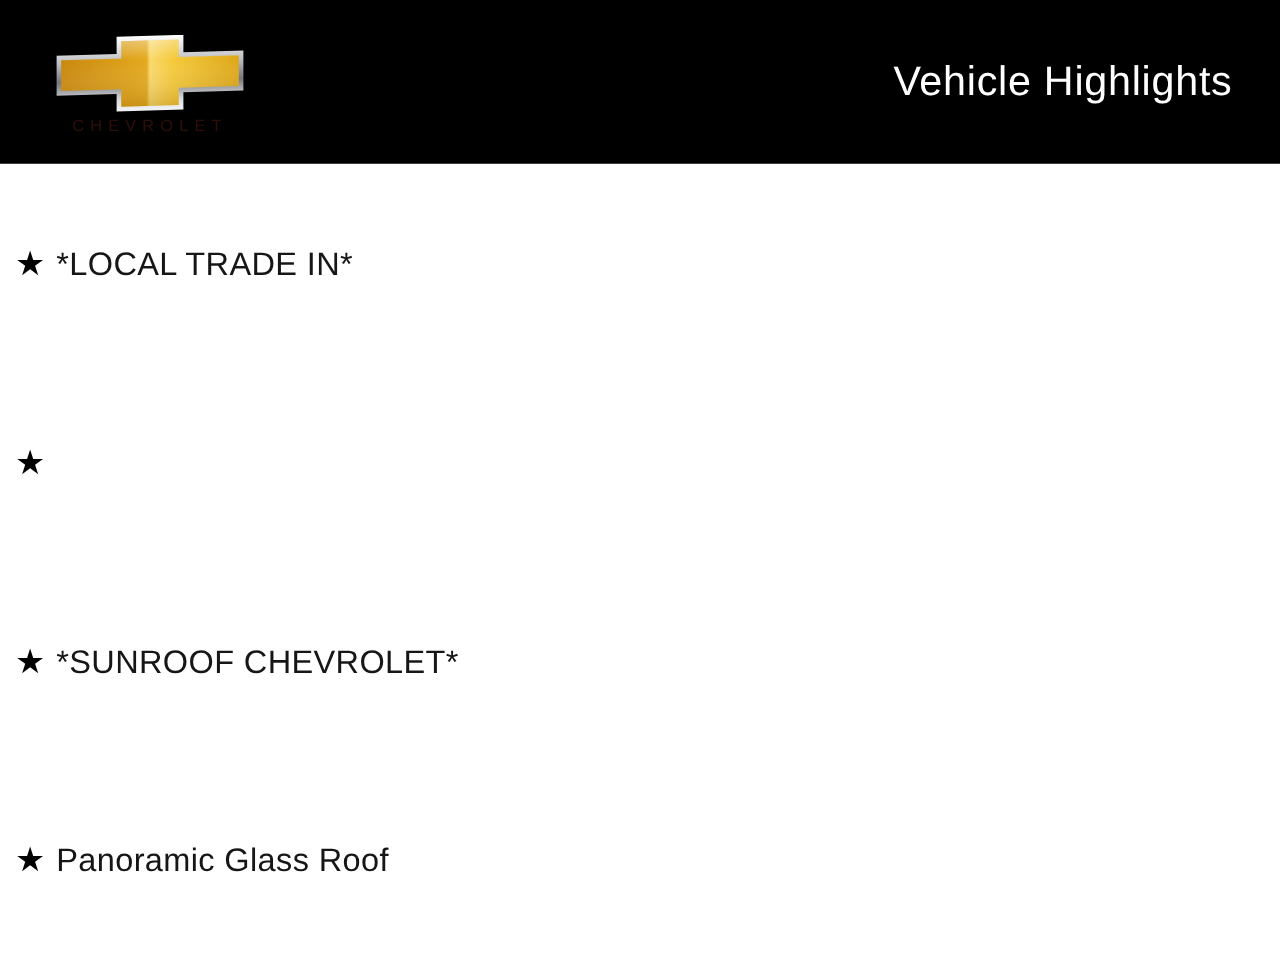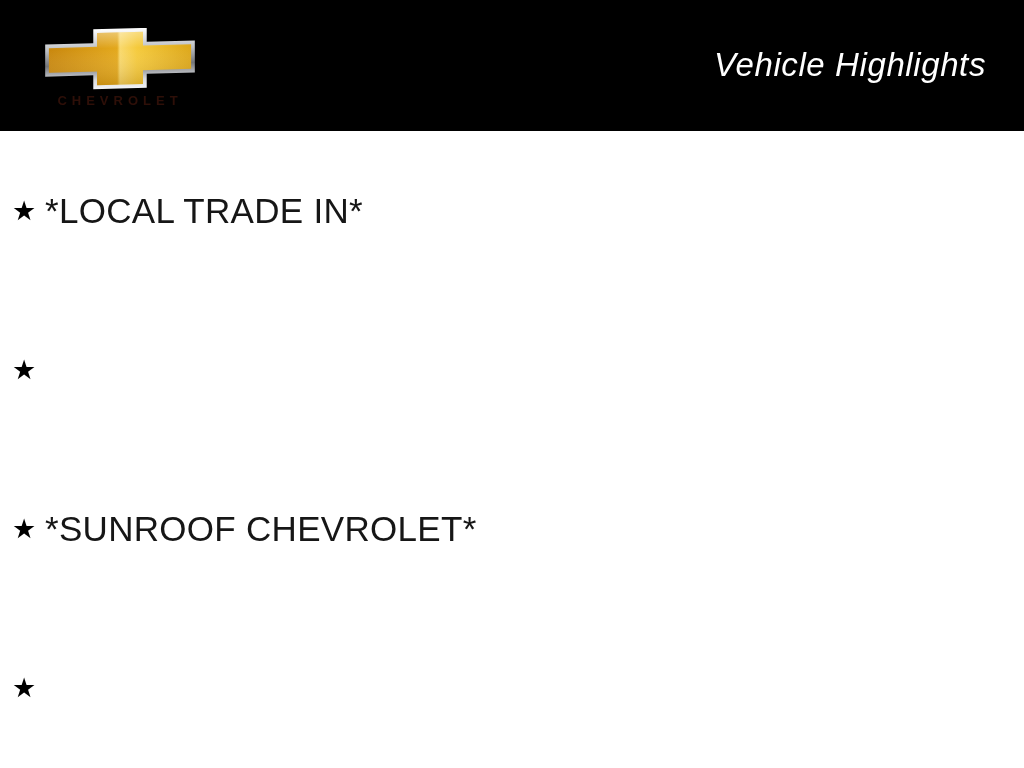--- a/index.html
+++ b/index.html
@@ -28,35 +28,34 @@
     left: 45px;
     top: 28px;
     width: 150px;
     text-align: center;
   }
   .logo svg { display: block; }
 
   .wordmark {
     margin-top: 3px;
     font-size: 13px;
-    font-weight: bold;
+    font-weight: normal;
     letter-spacing: 5px;
     color: #2e0f08;
     white-space: nowrap;
   }
 
   .title {
     position: absolute;
     right: 38px;
     top: 46px;
     font-size: 33px;
     letter-spacing: 0.6px;
     color: #ffffff;
     white-space: nowrap;
-    font-style: italic;
   }
 
   
   .highlight-item {
     position: absolute;
     left: 12px;
     height: 30px;
     display: flex;
     align-items: center;
     white-space: nowrap;
@@ -67,21 +66,21 @@
   .highlight-item.row-3 { top: 673px; }
 
   .star {
     width: 33px;
     font-size: 27px;
     line-height: 30px;
     color: #000000;
   }
 
   .item-label {
-    font-size: 35px;
+    font-size: 26px;
     line-height: 30px;
     letter-spacing: 0.3px;
     color: #161616;
   }
 </style>
 </head>
 <body>
 
 <div class="page">
 
@@ -133,16 +132,17 @@
       <span class="star">★</span>
     </div>
 
     <div class="highlight-item row-2">
       <span class="star">★</span>
       <span class="item-label">*SUNROOF CHEVROLET*</span>
     </div>
 
     <div class="highlight-item row-3">
       <span class="star">★</span>
+      <span class="item-label">Panoramic Glass Roof</span>
     </div>
 
   </div>
 </div>
 
 </body></html>

